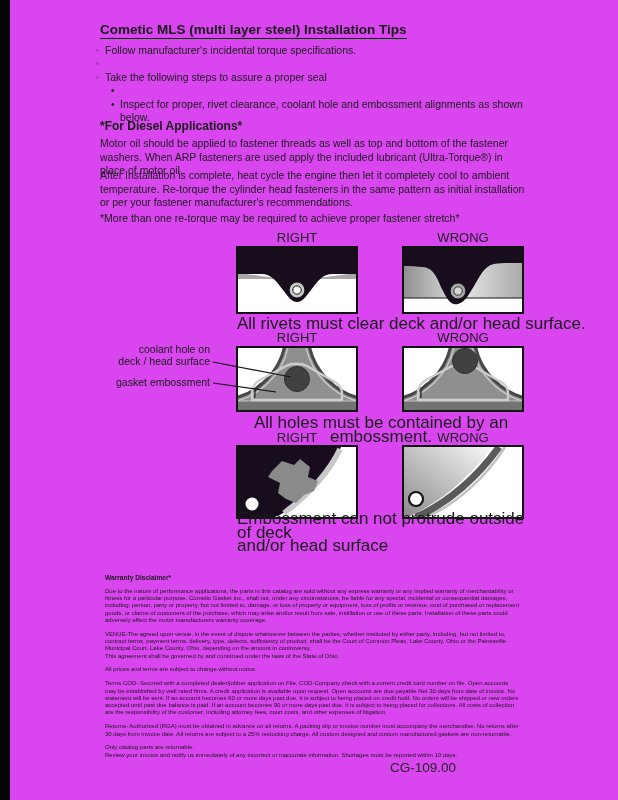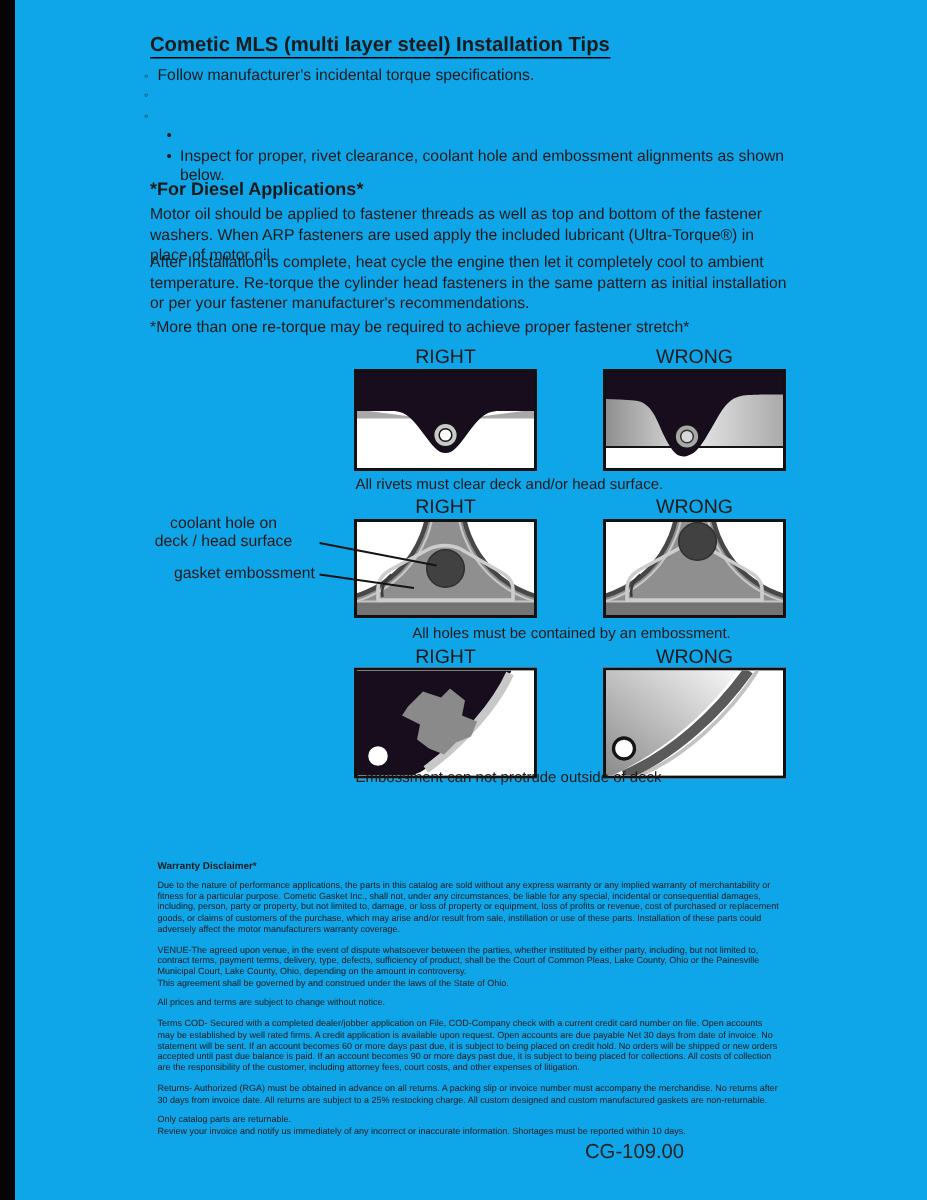--- a/index.html
+++ b/index.html
@@ -1,40 +1,40 @@
 <!DOCTYPE html>
 <html><head>
 <meta charset="utf-8">
 <style>
   html,body{margin:0;padding:0;background:#e8e8e8;}
-  .page{position:relative;width:618px;height:800px;background:#0ea5e9;overflow:hidden;
+  .page{position:relative;width:618px;height:800px;background:#d946ef;overflow:hidden;
         font-family:"Liberation Sans", sans-serif;color:#1a1a1a;text-decoration:underline;}
   .abs{position:absolute;}
   .scan-edge{left:0;top:0;width:10px;height:800px;background:#050505;}
   .title{left:100px;top:22px;font-size:13.5px;font-weight:bold;border-bottom:1.6px solid #000;padding-bottom:1px;}
   .bullets{left:96px;top:44px;font-size:10.5px;line-height:13.4px;width:440px;}
   .brow{display:flex;}
   .brow .mark{width:9px;flex:0 0 9px;font-size:8px;line-height:13.4px;}
   .brow.sub{margin-left:15px;}
   .brow.sub .mark{font-size:10px;}
   .diesel-heading{left:100px;top:119px;font-size:12px;font-weight:bold;}
   .para{left:100px;width:428px;font-size:10.5px;line-height:13.6px;}
   .p1{top:137px;} .p2{top:169px;} .p3{top:212px;}
   .dlabel{width:122px;text-align:center;font-size:13px;}
   .dbox{width:118px;height:64px;border:2px solid #101010;background:#fff;}
   .dbox svg{display:block;}
   .r1-l{left:236px;top:230px;} .r1-r{left:402px;top:230px;}
   .r1-b1{left:236px;top:246px;} .r1-b2{left:402px;top:246px;}
-  .cap{font-size:10px;line-height:13.5px;}
+  .cap{font-size:17px;line-height:13.5px;}
   .cap1{left:237px;top:317px;}
   .r2-l{left:236px;top:330px;} .r2-r{left:402px;top:330px;}
   .r2-b1{left:236px;top:346px;} .r2-b2{left:402px;top:346px;}
   .dbox.h62{height:62px;} .dbox.h70{height:70px;}
   .ann{width:122px;text-align:right;font-size:10.5px;line-height:11.5px;}
-  .ann1{left:88px;top:344px;text-align:center;} .ann2{left:88px;top:377px;}
+  .ann1{left:88px;top:344px;} .ann2{left:88px;top:377px;}
   .overlay2{left:85px;top:340px;width:320px;height:70px;pointer-events:none;}
   .cap2{left:236px;top:416px;width:290px;text-align:center;}
   .r3-l{left:236px;top:430px;} .r3-r{left:402px;top:430px;}
   .r3-b1{left:236px;top:445px;} .r3-b2{left:402px;top:445px;}
   .cap3{left:237px;top:512px;width:300px;}
   .disclaimer{left:105px;top:574px;width:416px;font-size:6px;line-height:7.3px;}
   .disclaimer .dh{font-size:6.6px;font-weight:bold;margin:0 0 6px 0;}
   .disclaimer p{margin:0;}
   .disclaimer p.gap{margin-top:6.5px;}
   .footer-code{left:390px;top:760px;font-size:13.5px;color:#222;}
@@ -50,20 +50,21 @@
   <div class="abs bullets">
     <div class="brow">
       <span class="mark">◦</span>
       <span>Follow manufacturer's incidental torque specifications.</span>
     </div>
     <div class="brow">
       <span class="mark">◦</span>
     </div>
     <div class="brow">
       <span class="mark">◦</span>
+      <span>Take the following steps to assure a proper seal</span>
     </div>
     <div class="brow sub">
       <span class="mark">•</span>
     </div>
     <div class="brow sub">
       <span class="mark">•</span>
       <span>Inspect for proper, rivet clearance, coolant hole and embossment alignments as shown below.</span>
     </div>
   </div>
 
@@ -171,20 +172,21 @@
       </defs>
       <rect x="0" y="0" width="118" height="70" fill="#ffffff"></rect>
       <path d="M0,0 L88,0 C68,28 38,55 0,72 Z" fill="url(#g2)"></path>
       <path d="M101,0 C82,30 52,58 20,71" fill="none" stroke="#c2c2c2" stroke-width="2.5"></path>
       <path d="M95,0 C75,28 45,56 12,70" fill="none" stroke="#5a5a5a" stroke-width="7"></path>
       <circle cx="12" cy="52" r="7" fill="#ffffff" stroke="#141414" stroke-width="2.2"></circle>
     </svg>
   </div>
   <div class="abs cap cap3">
     <div>Embossment can not protrude outside of deck</div>
+    <div>and/or head surface</div>
   </div>
 
   <div class="abs disclaimer">
     <p class="dh">Warranty Disclaimer*</p>
     <p class="gap">Due to the nature of performance applications, the parts in this catalog are sold without any express warranty or any implied warranty of merchantability or fitness for a particular purpose.  Cometic Gasket Inc., shall not, under any circumstances, be liable for any special, incidental or consequential damages, including, person, party or property, but not limited to, damage, or loss of property or equipment, loss of profits or revenue, cost of purchased or replacement goods, or claims of customers of the purchase, which may arise and/or result from sale, instillation or use of these parts.  Installation of these parts could adversely affect the motor manufacturers warranty coverage.</p>
     <p class="gap">VENUE-The agreed upon venue, in the event of dispute whatsoever between the parties, whether instituted by either party, including, but not limited to, contract terms, payment terms, delivery, type, defects, sufficiency of product, shall be the Court of Common Pleas, Lake County, Ohio or the Painesville Municipal Court, Lake County, Ohio, depending on the amount in controversy.</p>
     <p>This agreement shall be governed by and construed under the laws of the State of Ohio.</p>
     <p class="gap">All prices and terms are subject to change without notice.</p>
     <p class="gap">Terms COD- Secured with a completed dealer/jobber application on File, COD-Company check with a current credit card number on file.  Open accounts may be established by well rated firms.  A credit application is available upon request.  Open accounts are due payable Net 30 days from date of invoice.  No statement will be sent.  If an account becomes 60 or more days past due, it is subject to being placed on credit hold.  No orders will be shipped or new orders accepted until past due balance is paid.  If an account becomes 90 or more days past due, it is subject to being placed for collections.  All costs of collection are the responsibility of the customer, including attorney fees, court costs, and other expenses of litigation.</p>
     <p class="gap">Returns- Authorized (RGA) must be obtained in advance on all returns.  A packing slip or invoice number must accompany the merchandise.  No returns after 30 days from invoice date.  All returns are subject to a 25% restocking charge.  All custom designed and custom manufactured gaskets are non-returnable.</p>

